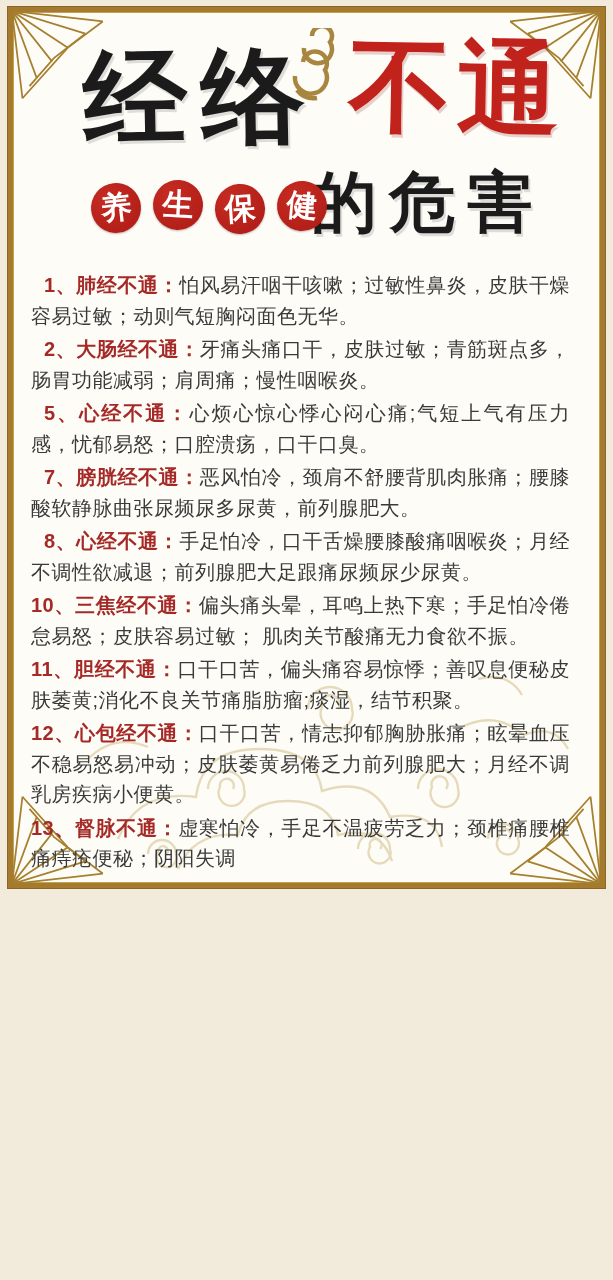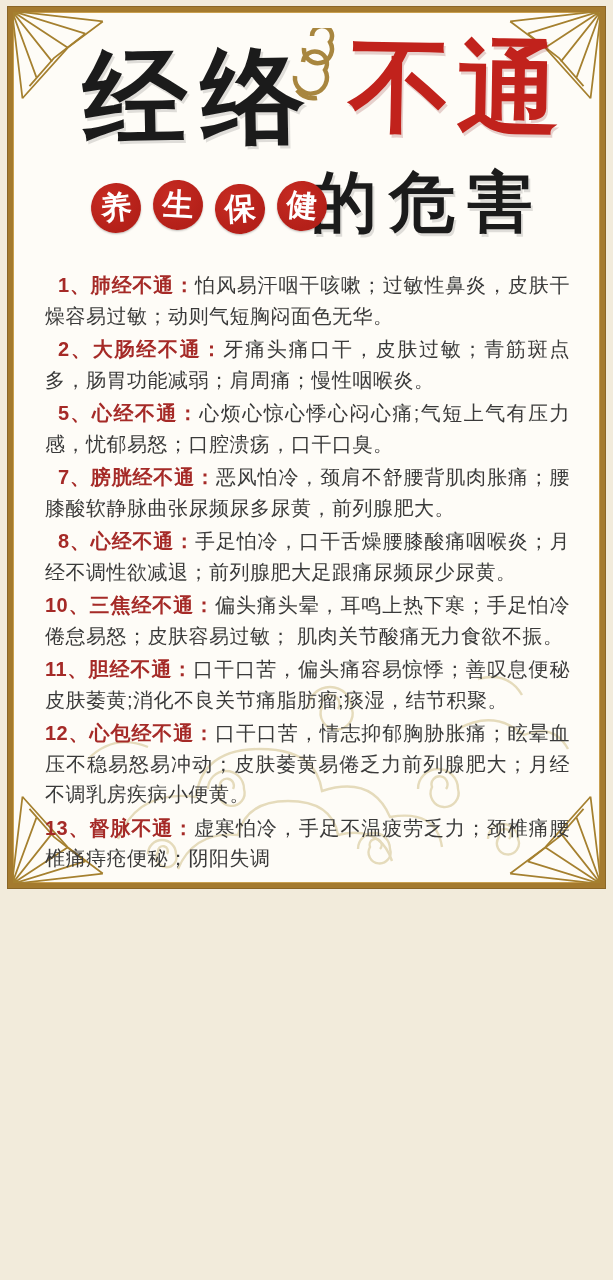--- a/index.html
+++ b/index.html
@@ -94,21 +94,21 @@
     display:flex;align-items:center;justify-content:center;
     box-shadow:0 1px 2px rgba(0,0,0,.25);
   }
   .seal:nth-child(1){transform:translateY(3px) rotate(-6deg);}
   .seal:nth-child(2){transform:translateY(0) rotate(3deg);}
   .seal:nth-child(3){transform:translateY(4px) rotate(-4deg);}
   .seal:nth-child(4){transform:translateY(1px) rotate(5deg);}
   
   .content{
     position:relative;z-index:1;
-    padding:8px 30px 0 32px;
+    padding:8px 30px 0 18px;
   }
   .item{
     font-size:20px;line-height:30.5px;
     color:var(--body);
     text-align:justify;
     margin-bottom:3px;
     letter-spacing:.5px;
   }
   .item.indent{text-indent:13px;}
   .item .num,.item .label{

